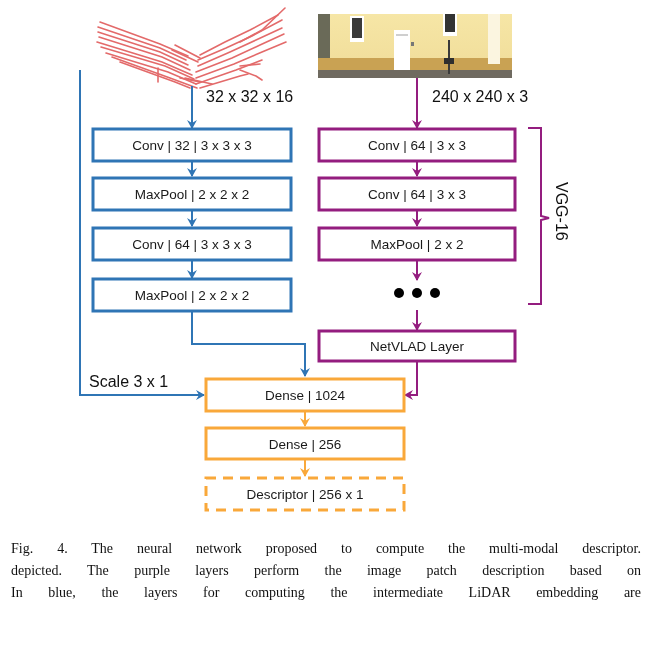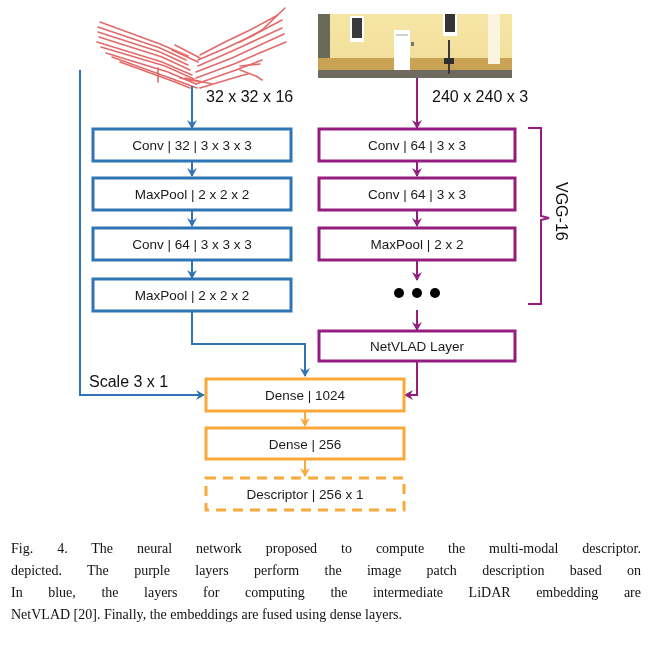--- a/index.html
+++ b/index.html
@@ -167,14 +167,13 @@
       <rect x="206" y="478" width="198" height="32" fill="#fff" stroke="#f9a83a" stroke-width="3" stroke-dasharray="10,7"></rect>
       <text class="box-text" x="305" y="499" text-anchor="middle">Descriptor | 256 x 1</text>
     </g>
   </g>
 </svg>
 
 <div class="caption">
   <span class="line">Fig. 4.   The neural network proposed to compute the multi-modal descriptor.</span>
   <span class="line">depicted. The purple layers perform the image patch description based on</span>
   <span class="line">In blue, the layers for computing the intermediate LiDAR embedding are</span>
-  <span class="line last">NetVLAD [20]. Finally, the embeddings are fused using dense layers.</span>
 </div>
 
 </body></html>

